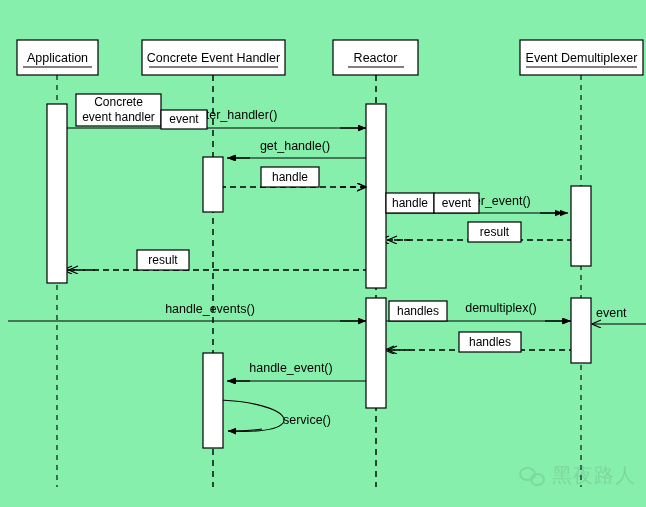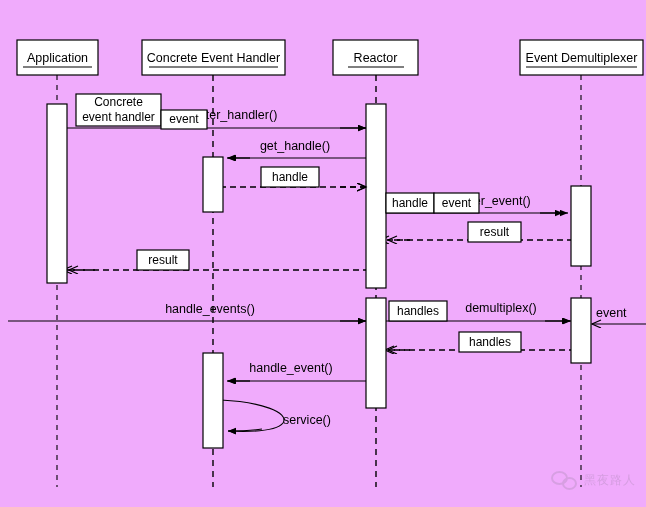--- a/index.html
+++ b/index.html
@@ -7,21 +7,21 @@
     padding: 0;
     background: #ffffff;
   }
   body {
     font-family: "Liberation Sans", sans-serif;
   }
   #canvas {
     position: relative;
     width: 646px;
     height: 507px;
-    background: #f0abfc;
+    background: #86efac;
     overflow: hidden;
   }
   #diagram-svg {
     position: absolute;
     left: 0;
     top: 0;
     width: 646px;
     height: 507px;
   }
   .lifeline-header-text {
@@ -90,21 +90,21 @@
     position: absolute;
     right: 10px;
     bottom: 18px;
     display: flex;
     align-items: center;
     gap: 7px;
     opacity: 0.17;
     pointer-events: none;
   }
   #watermark .wm-text {
-    font-size: 12px;
+    font-size: 20px;
     color: #555a5e;
     letter-spacing: 1px;
     font-family: "DejaVu Sans", sans-serif;
   }
   .wm-bubbles {
     position: relative;
     width: 26px;
     height: 18px;
   }
   .wm-bubbles .b1, .wm-bubbles .b2 {

